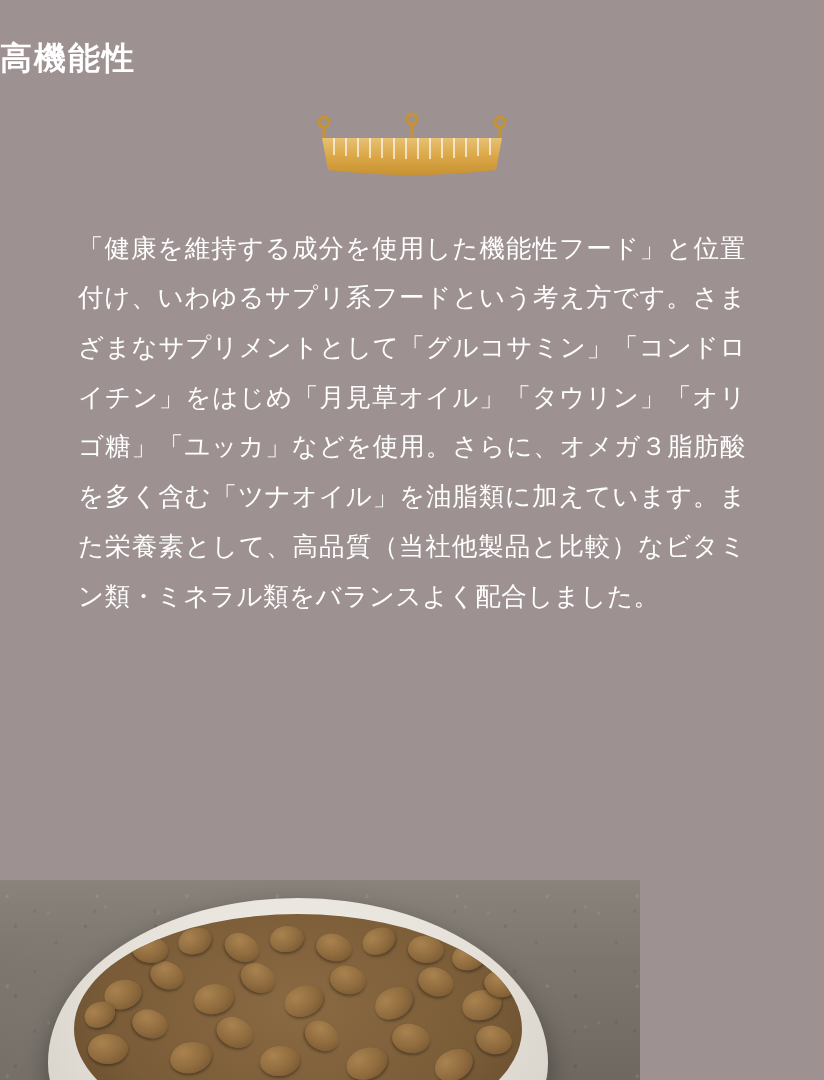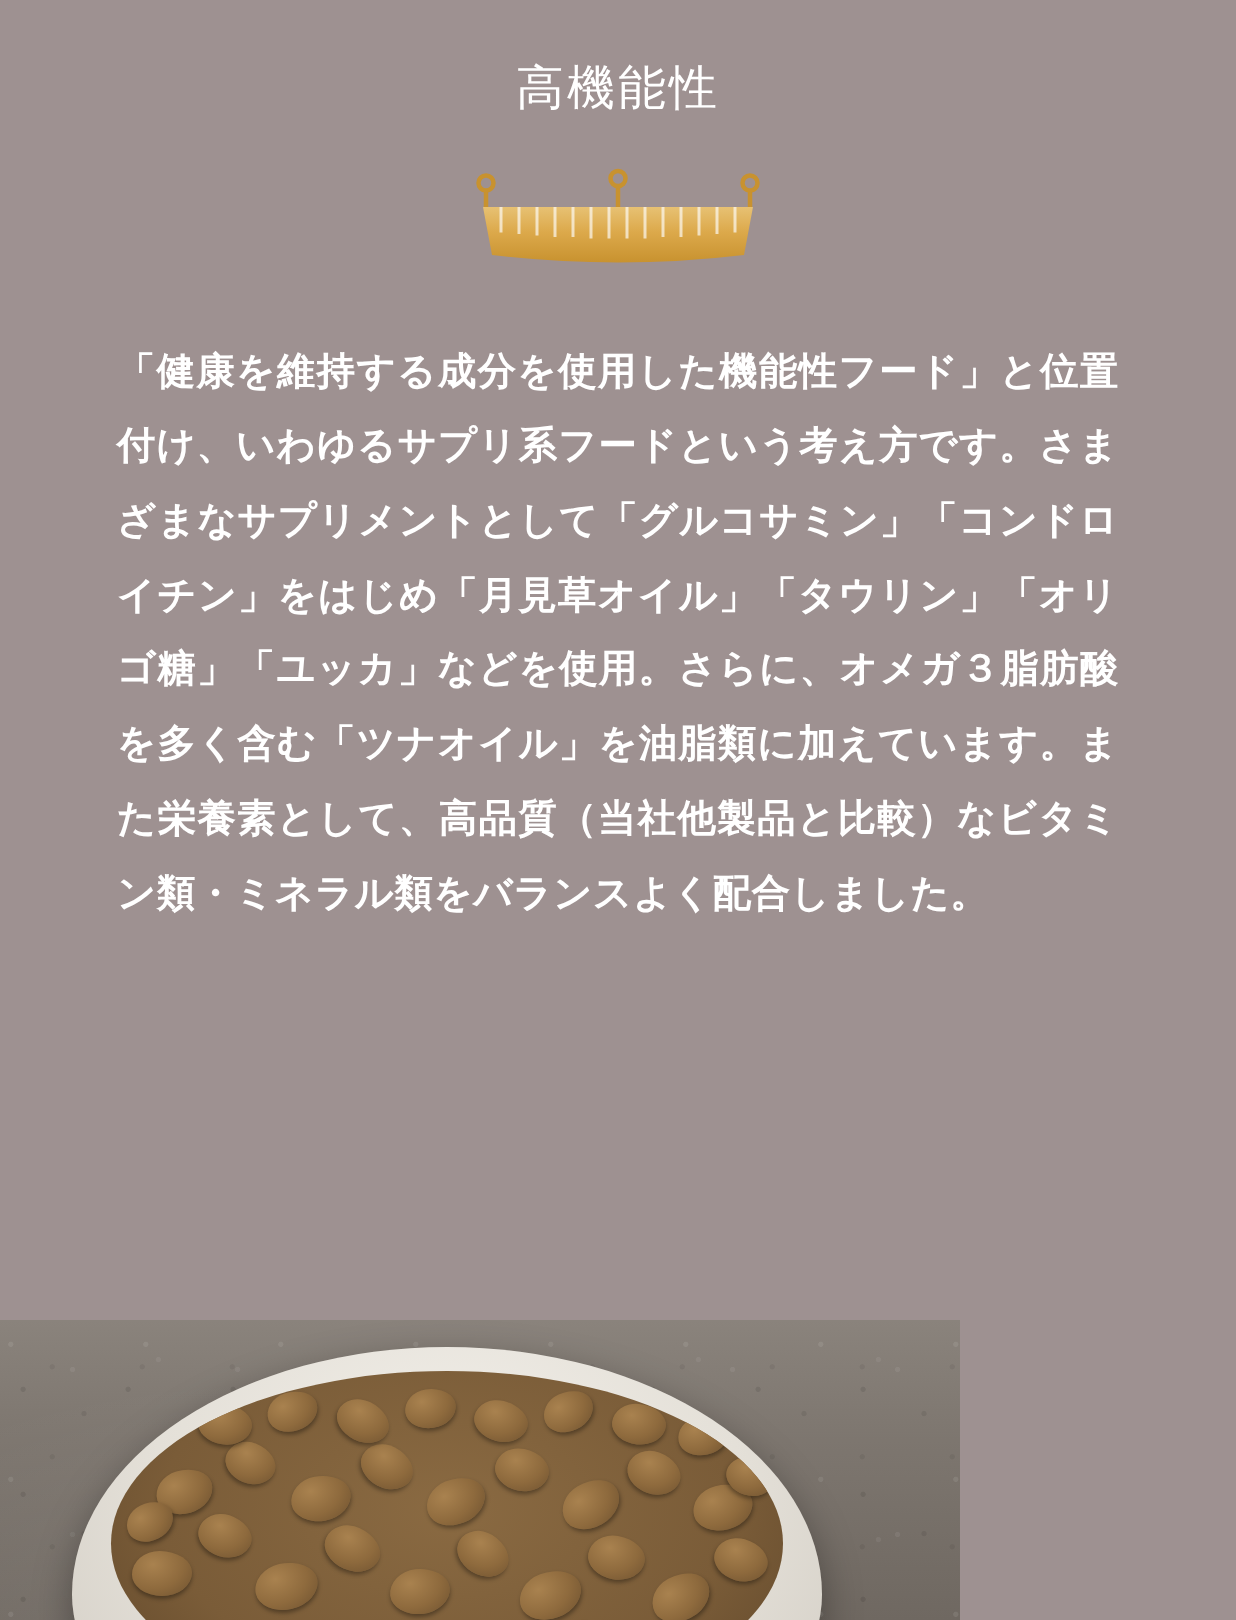--- a/index.html
+++ b/index.html
@@ -39,24 +39,24 @@
     left: 0;
     right: 0;
     top: 0;
     height: 880px;
     background: #9e9191;
   }
 
   .title {
     margin: 0;
     padding-top: 38px;
-    text-align: center;
+    text-align: left;
     color: #ffffff;
     font-size: 32px;
-    font-weight: 400;
+    font-weight: 700;
     letter-spacing: 2px;
     line-height: 1.3;
   }
 
   .crown-wrap {
     display: flex;
     justify-content: center;
     margin-top: 28px;
   }
 
@@ -66,21 +66,21 @@
 
   .body-text {
     margin: 0;
     padding: 44px 78px 0 78px;
     color: #ffffff;
     font-size: 25.5px;
     line-height: 1.95;
     text-align: justify;
     text-justify: inter-character;
     letter-spacing: 0.5px;
-    font-weight: 700;
+    font-weight: 400;
   }
 
   
   .photo {
     position: absolute;
     left: 0;
     top: 880px;
     width: 640px;
     height: 200px;
     overflow: hidden;

